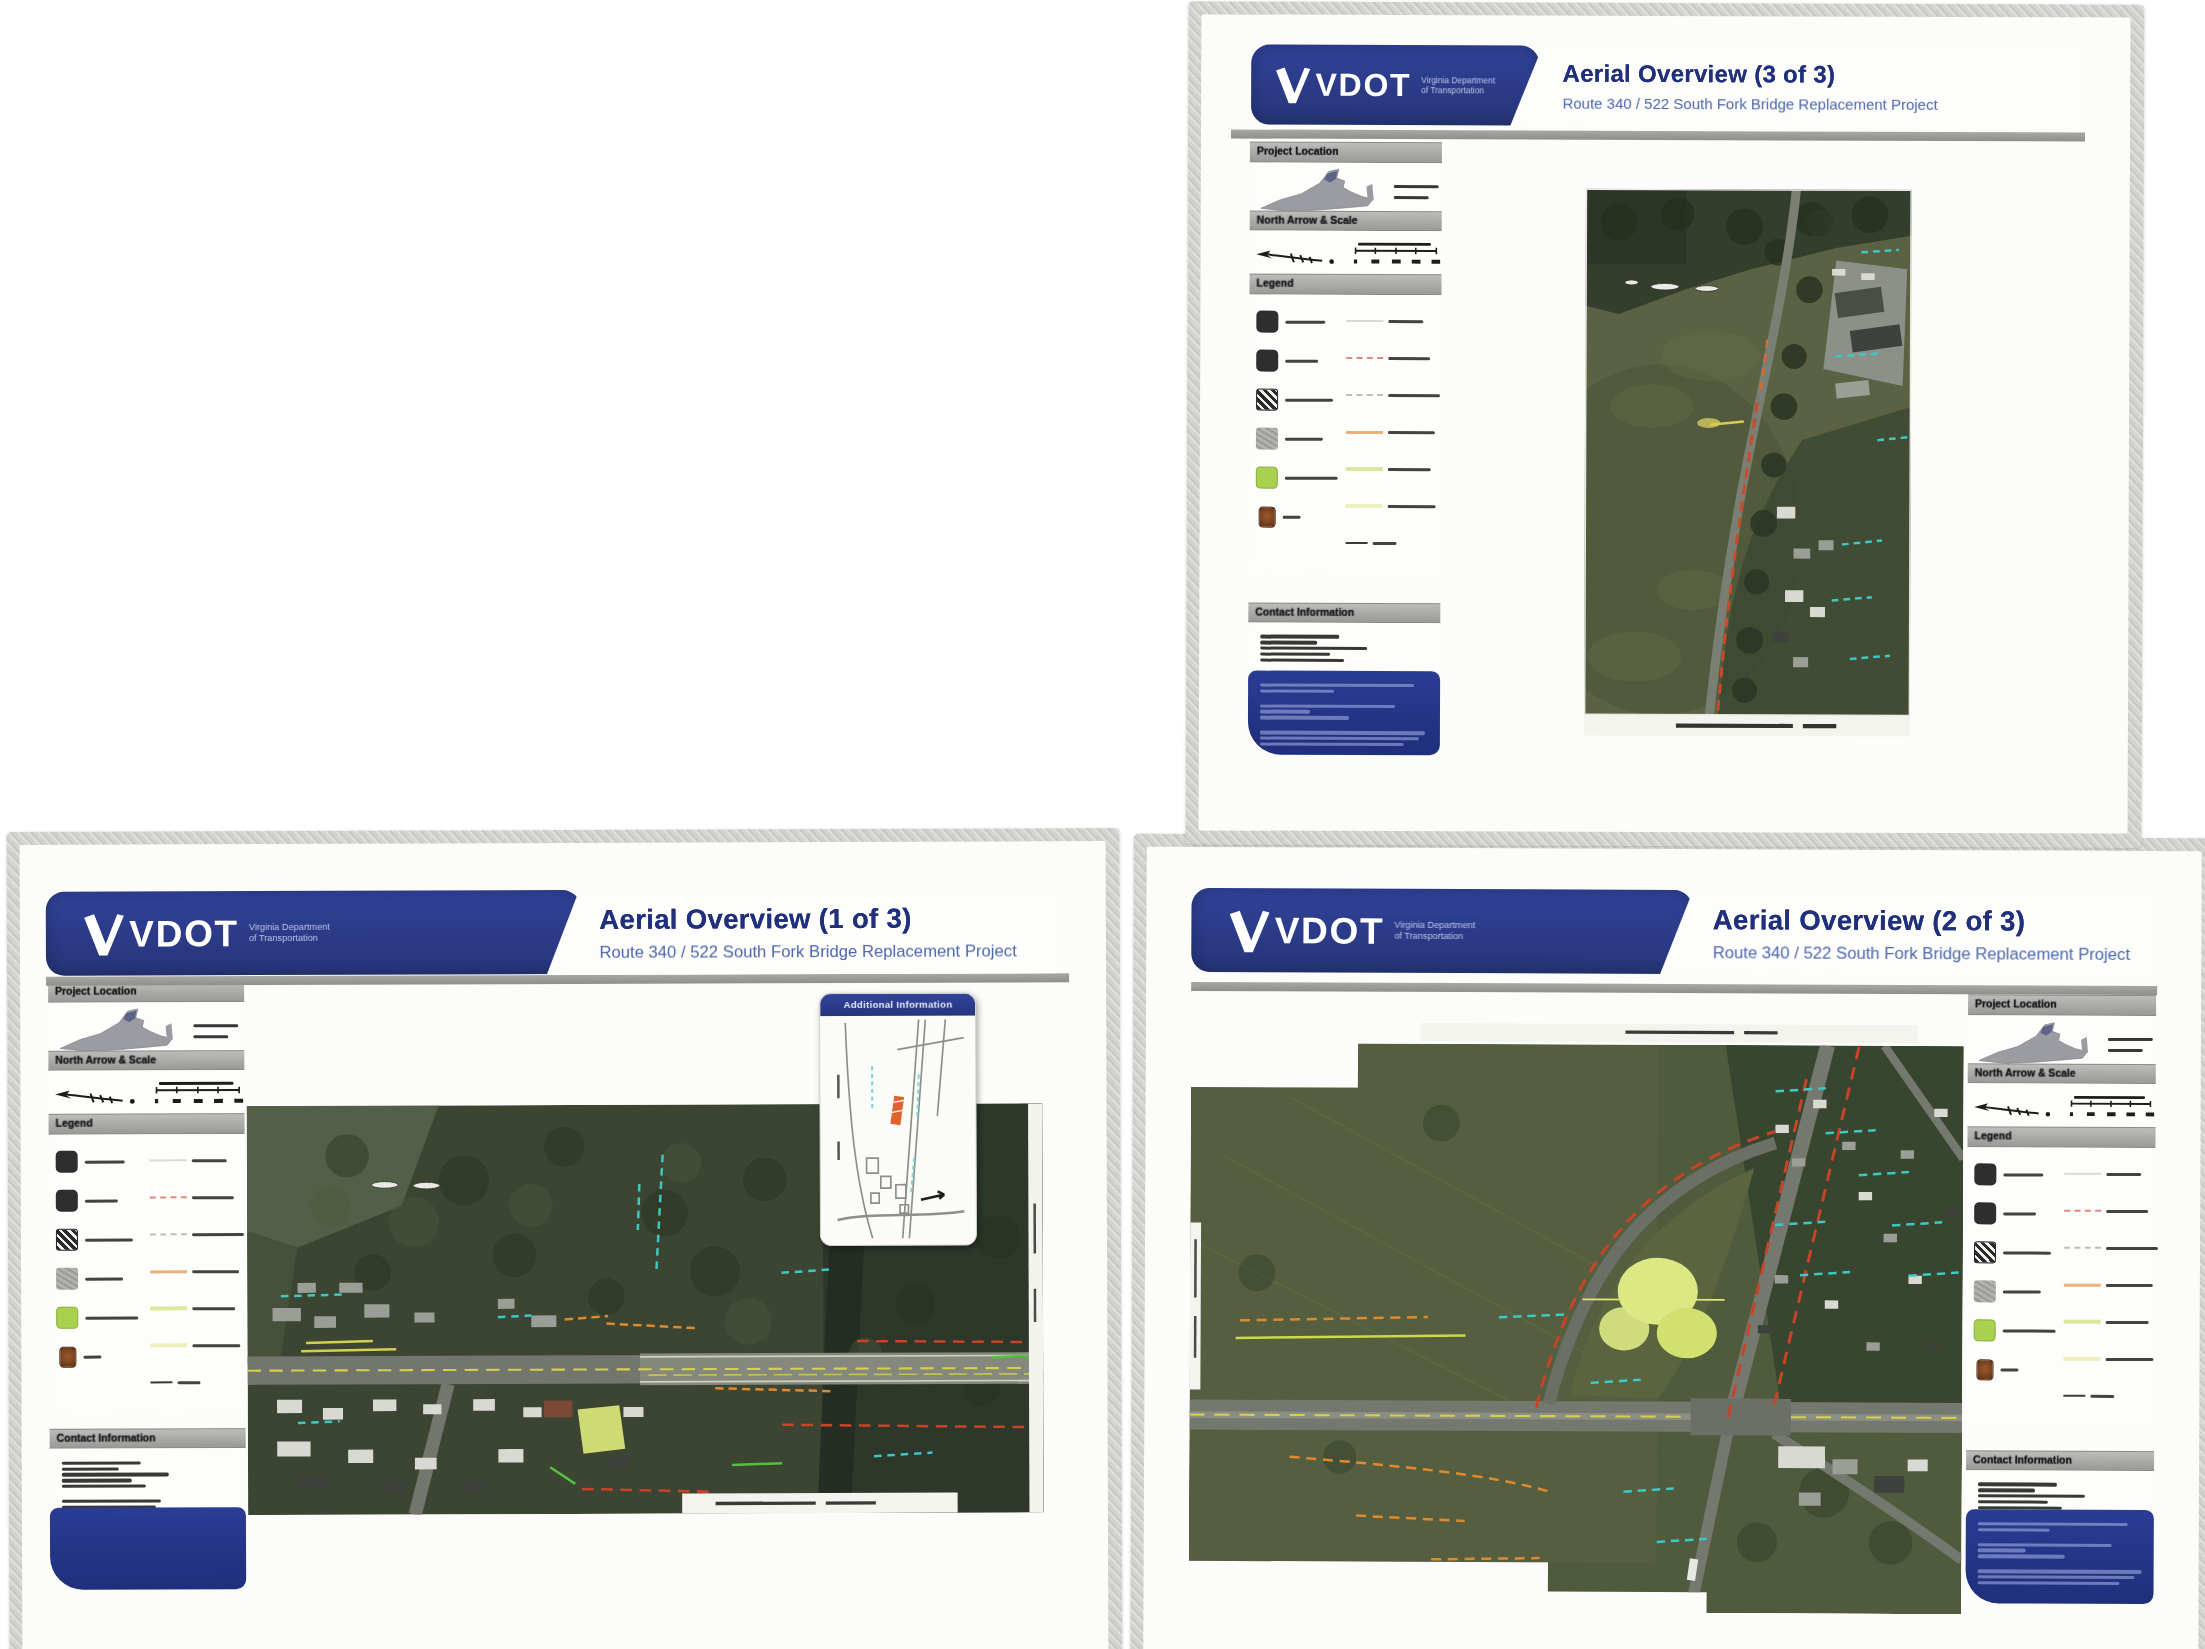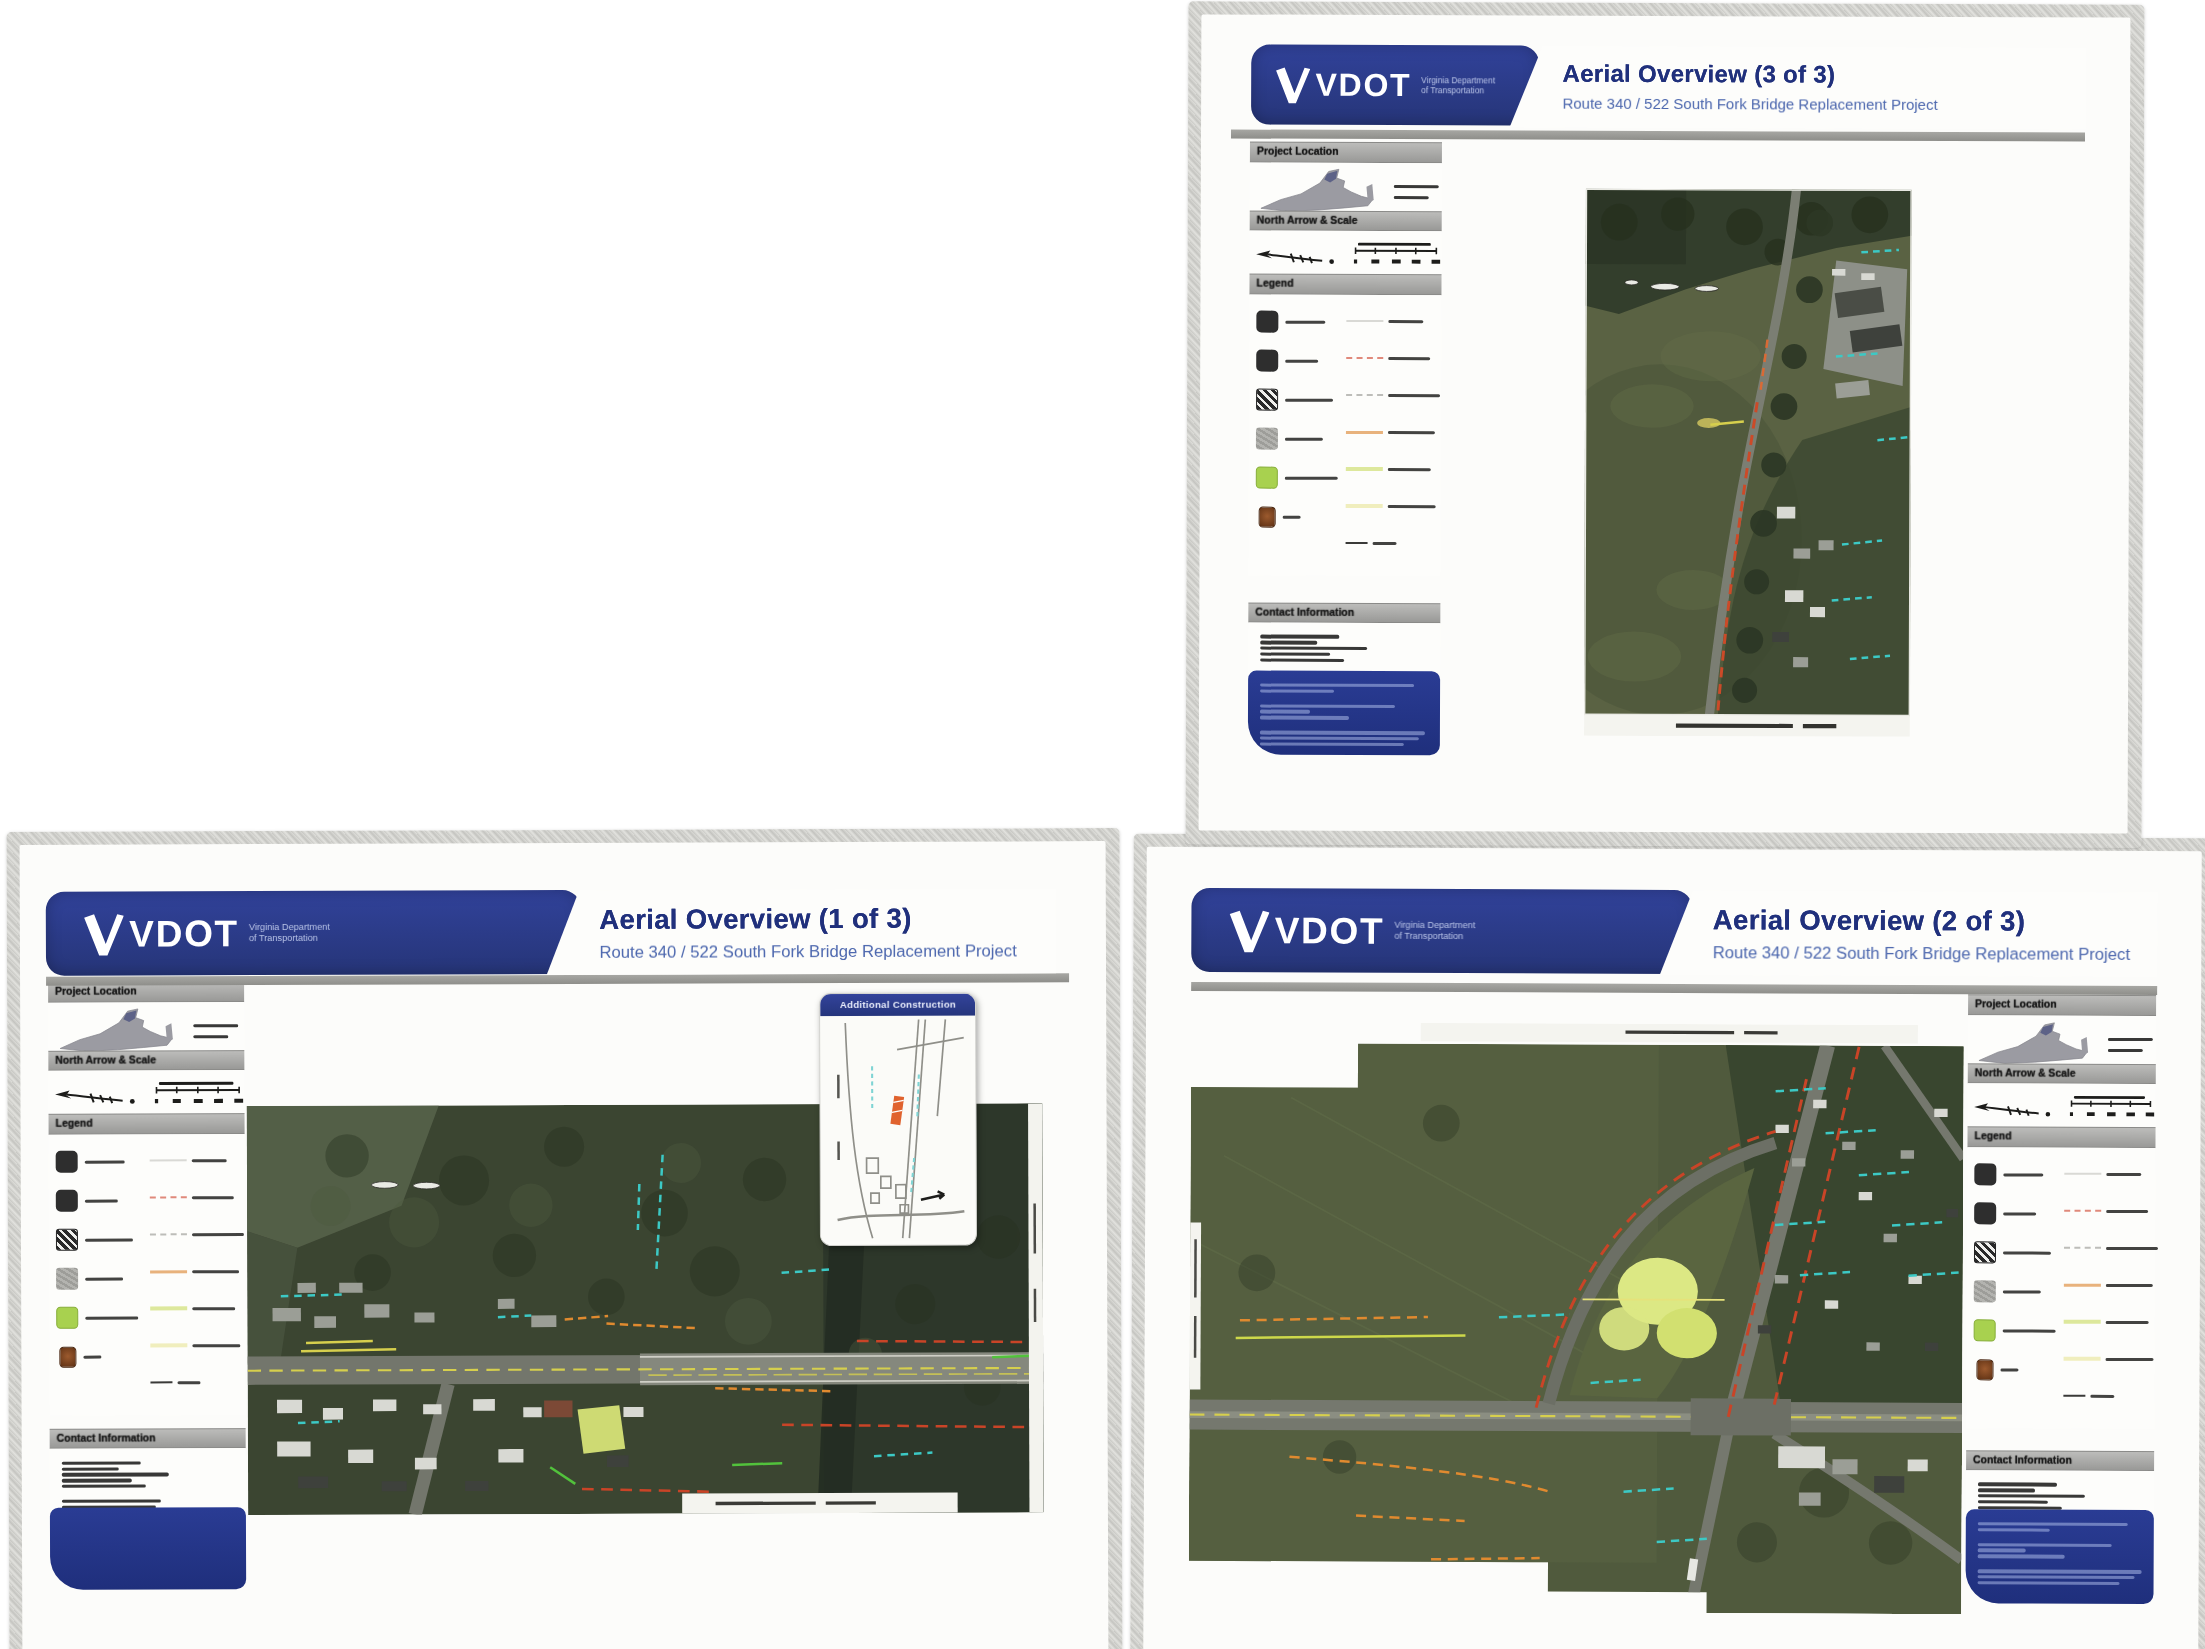--- a/index.html
+++ b/index.html
@@ -328,21 +328,21 @@
         <rect x="936" y="0" width="17" height="490" fill="#f3f3ee"></rect>
         <rect x="942" y="120" width="3" height="60" fill="#4a4a46"></rect>
           <rect x="942" y="222" width="3" height="40" fill="#4a4a46"></rect>
         <rect x="520" y="466" width="330" height="24" fill="#f4f4ef"></rect>
         <rect x="560" y="476" width="120" height="4" fill="#3a3a36"></rect>
           <rect x="692" y="476" width="60" height="4" fill="#3a3a36"></rect>
       </svg>
     </div>
 
     <div class="inset" style="left:799px;top:151px;width:155px;height:251px;">
-      <div class="inset-hdr">Additional Construction</div>
+      <div class="inset-hdr">Additional Information</div>
       <svg width="151" height="226" viewBox="0 0 181 270">
         <rect width="181" height="270" fill="#fbfbf8"></rect>
         <g stroke="#8f8f89" stroke-width="2" fill="none">
           <path d="M30,8 C34,120 42,200 62,266"></path>
           <path d="M118,4 L98,266"></path>
             <path d="M126,4 L106,266"></path>
           <path d="M92,40 L172,26"></path>
             <path d="M150,4 L140,120"></path>
           <path d="M20,244 C60,234 120,242 172,234" stroke-width="3"></path>
           <rect x="55" y="170" width="14" height="18"></rect>

